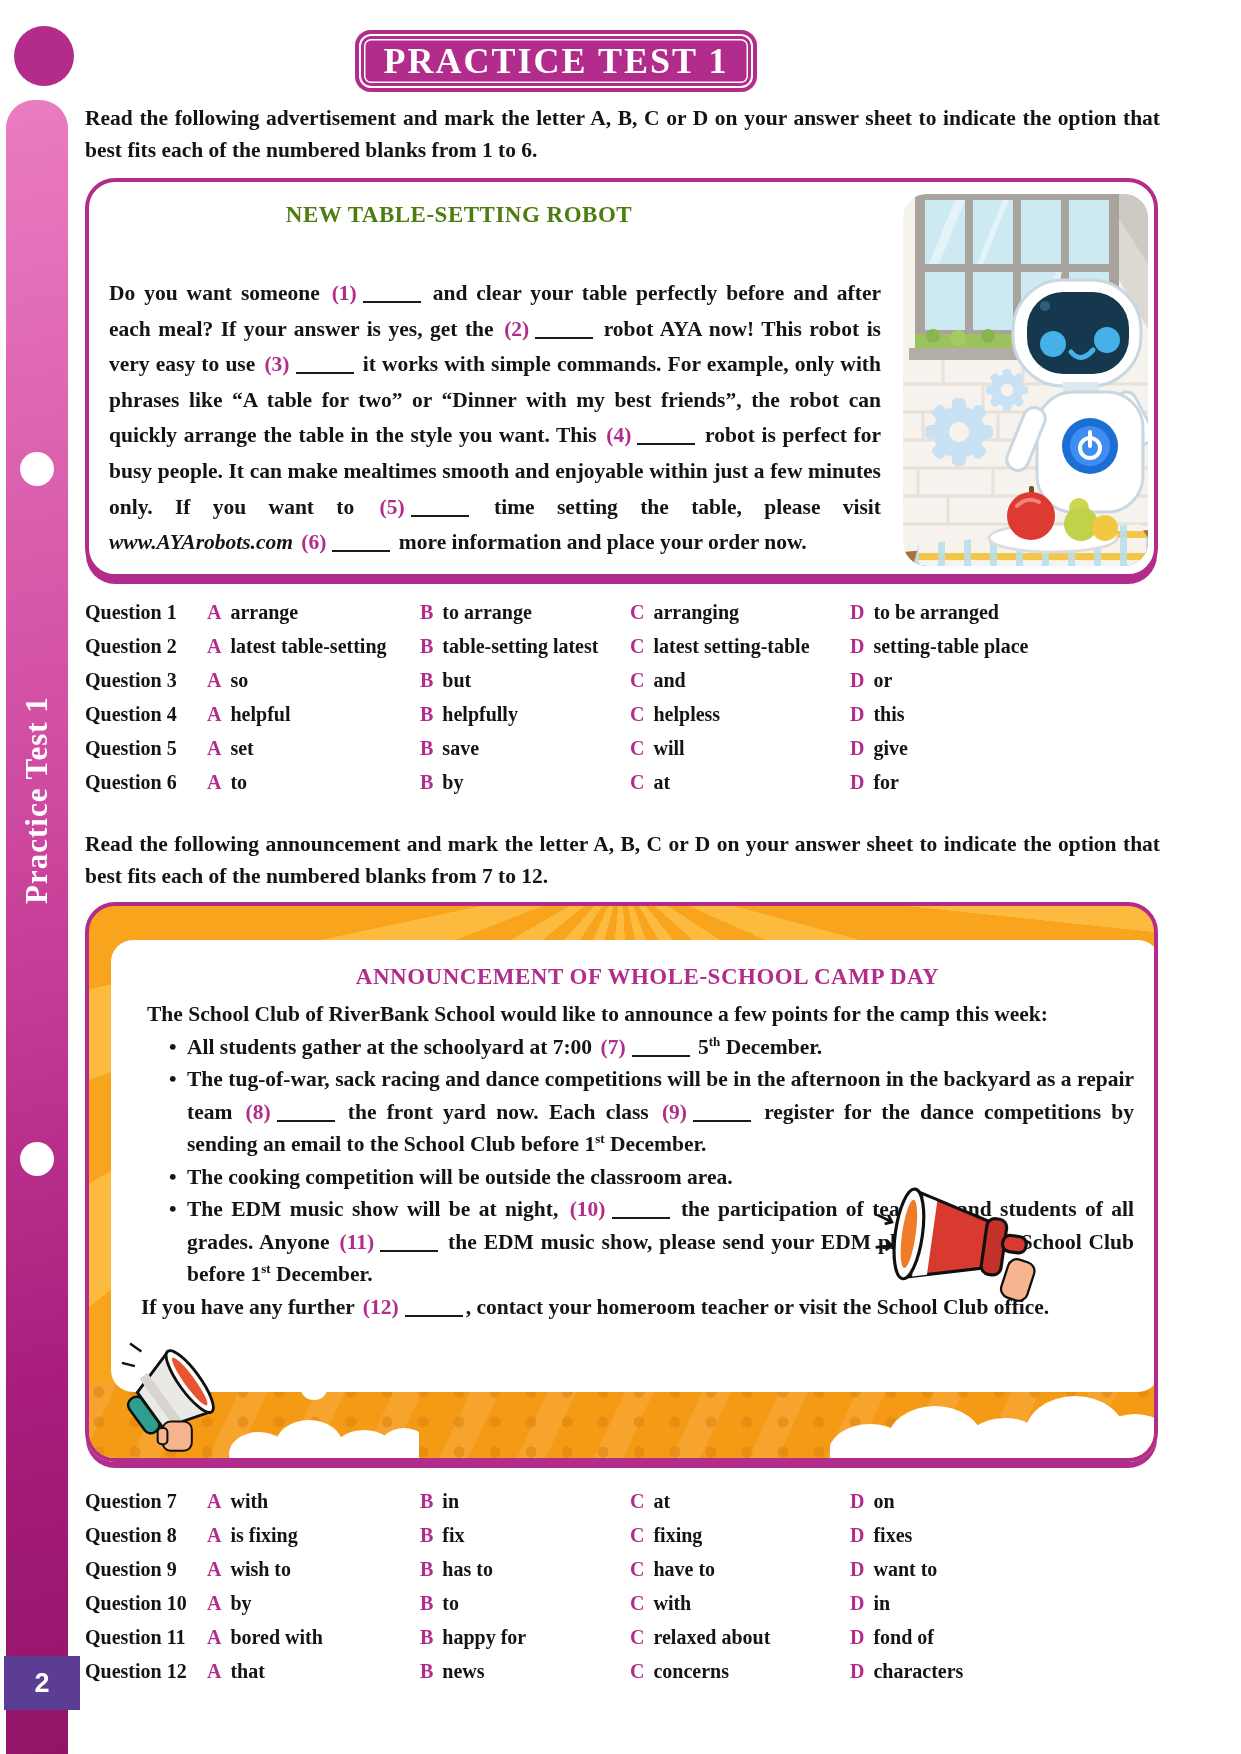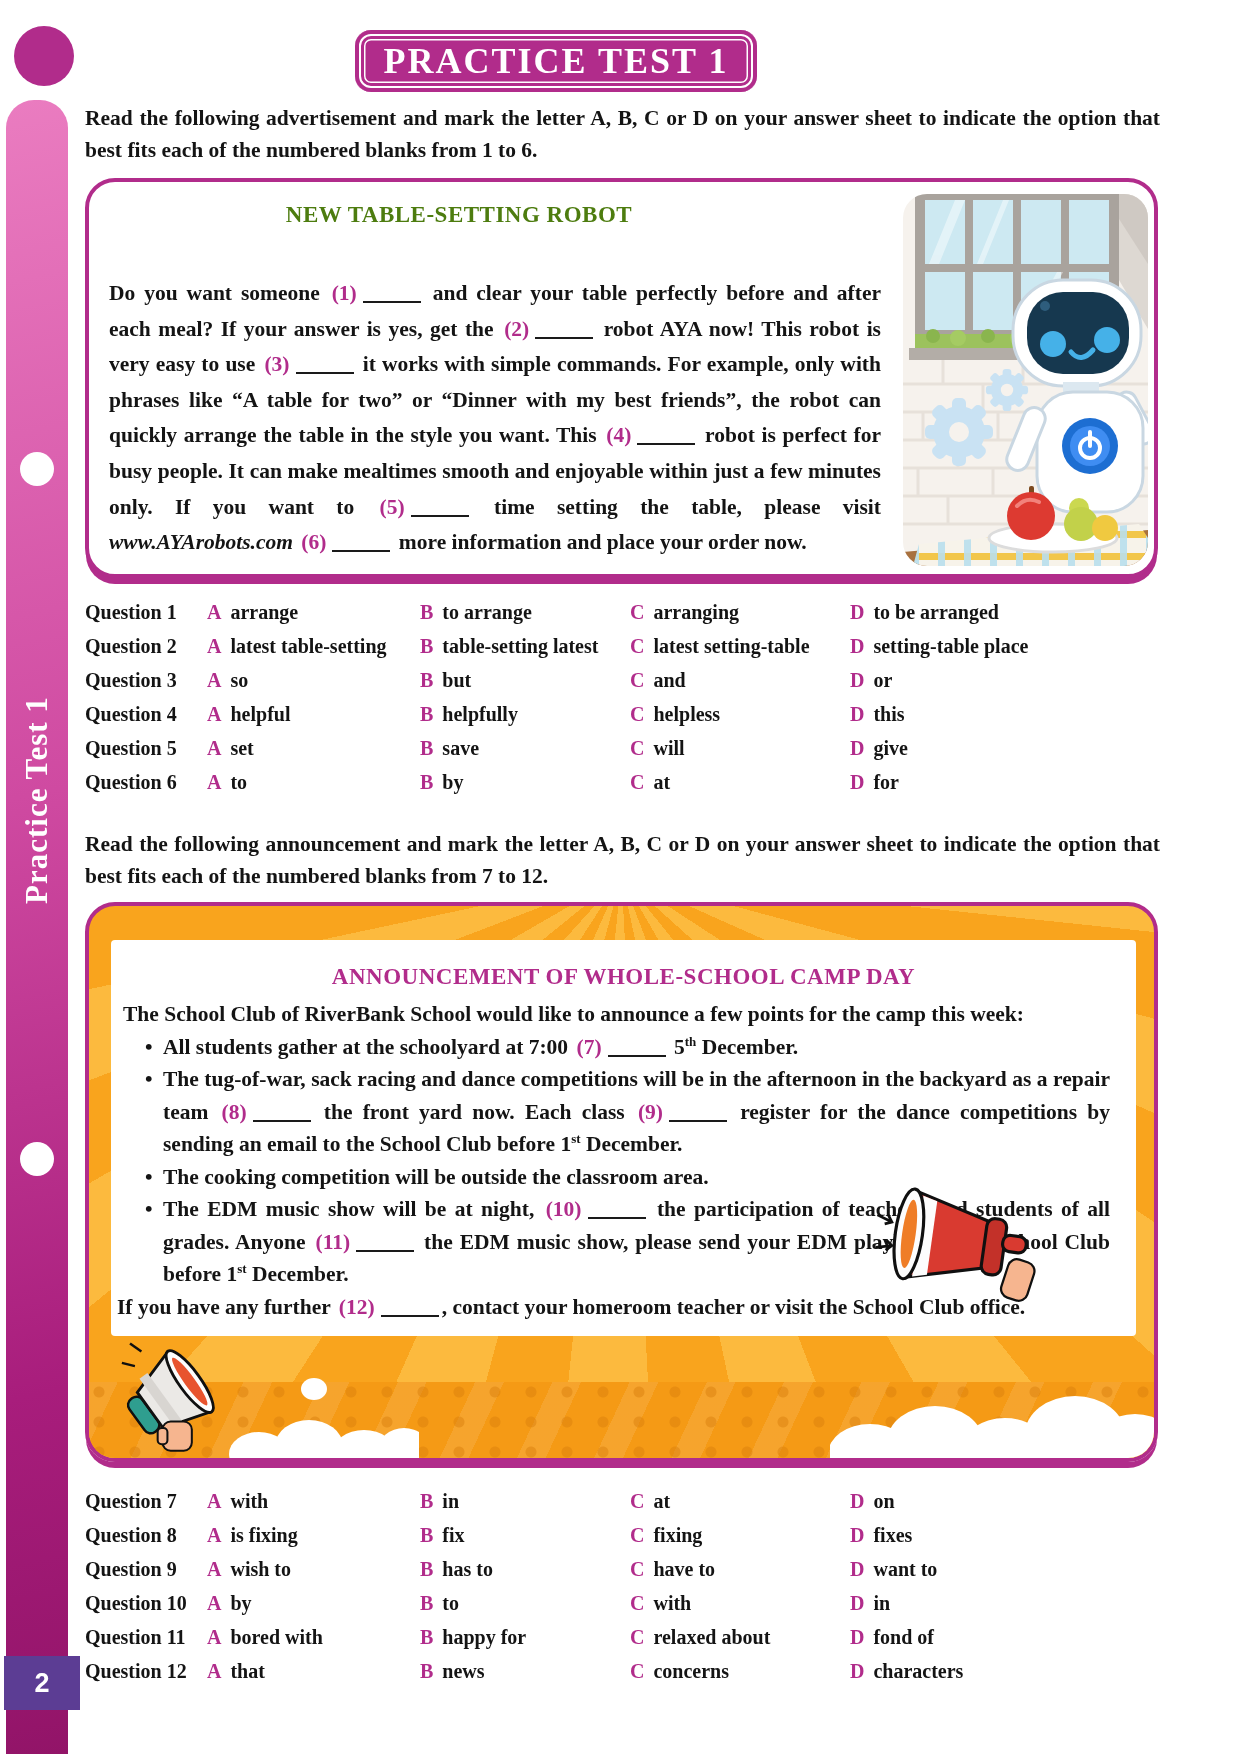--- a/index.html
+++ b/index.html
@@ -49,21 +49,21 @@
   .q-letter{color:#b12c8b;margin-right:9px;}
 
   
   .an-box{position:absolute;left:85px;top:902px;width:1073px;height:560px;box-sizing:border-box;
           border:4px solid #b12c8b;border-radius:30px;overflow:hidden;box-shadow:0 7px 0 -1px #b12c8b;
           background:repeating-conic-gradient(from 150deg at 50% -30px,#f9a41d 0deg 9deg,#fcba3e 9deg 18deg);}
   .an-band{position:absolute;left:0;right:0;bottom:0;height:76px;background-color:#f59a15;
            background-image:radial-gradient(circle at 10px 10px,rgba(215,124,10,.45) 5px,rgba(215,124,10,0) 6px),
                             repeating-linear-gradient(115deg,rgba(255,255,255,.10) 0 26px,rgba(255,255,255,0) 26px 70px);
            background-size:36px 30px,auto;}
-  .an-inner{position:absolute;left:22px;top:34px;width:1025px;height:396px;background:#fff;border-radius:4px;}
+  .an-inner{position:absolute;left:22px;top:34px;width:1025px;height:452px;background:#fff;border-radius:22px;padding-left:24px;}
   .an-title{text-align:center;color:#b12c8b;font-size:23px;margin:24px 20px 8px;letter-spacing:.5px;}
   .an-intro{margin:4px 26px 0 12px;font-size:21.5px;line-height:32.5px;}
   .bullets{margin:0 26px 0 12px;font-size:21.5px;line-height:32.5px;}
   .bullet-row{display:flex;}
   .bullet-dot{width:18px;padding-left:22px;flex:none;}
   .bullet-body{flex:1;text-align:justify;}
   .an-closing{margin:0 26px 0 6px;font-size:21.5px;line-height:32.5px;text-align:justify;}
   .mega-left{position:absolute;left:20px;bottom:4px;width:138px;height:122px;}
   .mega-right{position:absolute;right:110px;bottom:140px;width:172px;height:152px;}
   .clouds-right{position:absolute;right:-6px;bottom:-6px;width:330px;height:110px;}

